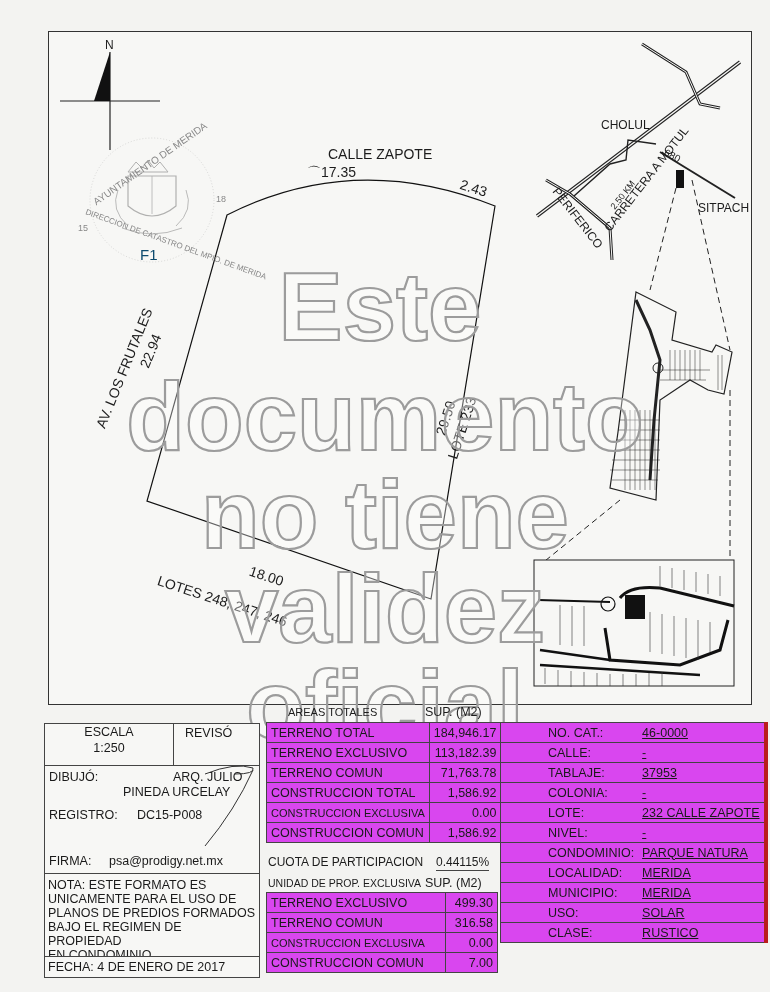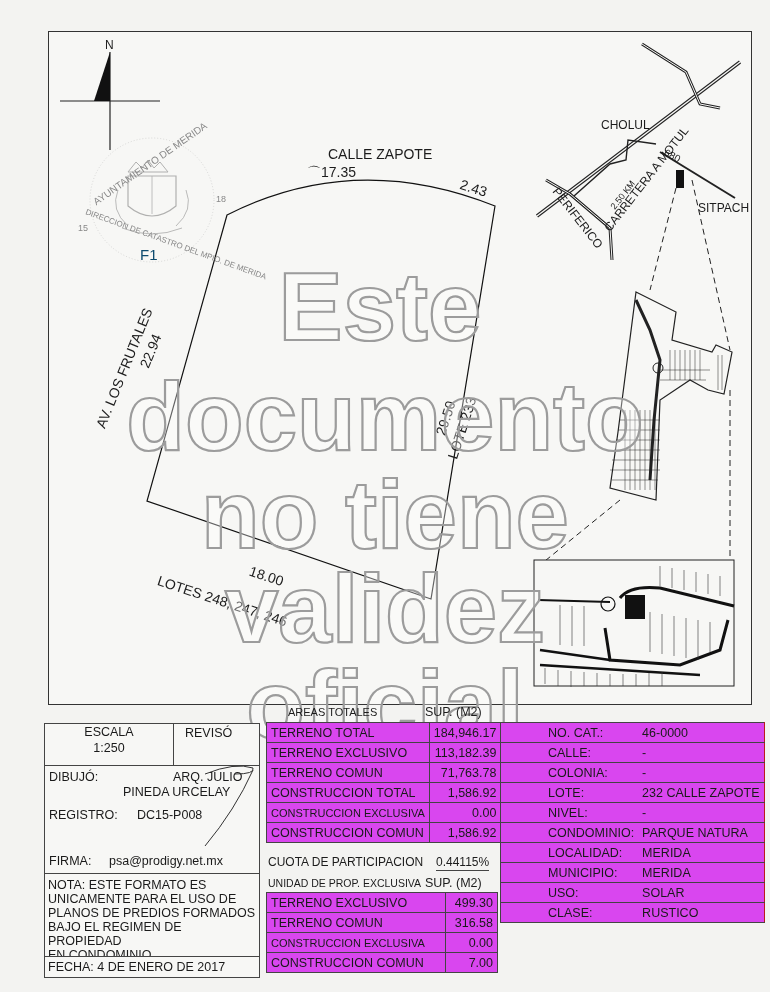--- a/index.html
+++ b/index.html
@@ -211,20 +211,24 @@
     <tbody>
         <tr data-name="table-row">
           <td style="width:100px;" data-name="row-label">NO. CAT.:</td>
           <td style="border-left:none;" data-name="row-value">46-0000</td>
         </tr>
     <tr data-name="table-row">
           <td data-name="row-label">CALLE:</td>
           <td data-name="row-value">-</td>
         </tr>
     <tr data-name="table-row">
+          <td data-name="row-label">TABLAJE:</td>
+          <td data-name="row-value">37953</td>
+        </tr>
+    <tr data-name="table-row">
           <td data-name="row-label">COLONIA:</td>
           <td data-name="row-value">-</td>
         </tr>
     <tr data-name="table-row">
           <td data-name="row-label">LOTE:</td>
           <td data-name="row-value">232 CALLE ZAPOTE</td>
         </tr>
     <tr data-name="table-row">
           <td data-name="row-label">NIVEL:</td>
           <td data-name="row-value">-</td>
@@ -249,14 +253,14 @@
           <td data-name="row-label">CLASE:</td>
           <td data-name="row-value">RUSTICO</td>
         </tr>
   </tbody>
     </table>
 </div>
 
 <style>
   table[data-name="property-info-table"] td { border-left:none; border-right:none; }
   table[data-name="property-info-table"] tr td:first-child { border-left:1px solid #444;padding-left:47px; }
-  table[data-name="property-info-table"] tr td:last-child { border-right:1px solid #b91c1c; }
+  table[data-name="property-info-table"] tr td:last-child { border-right:4px solid #b91c1c;text-decoration:underline; }
 </style>
 
 </body></html>

